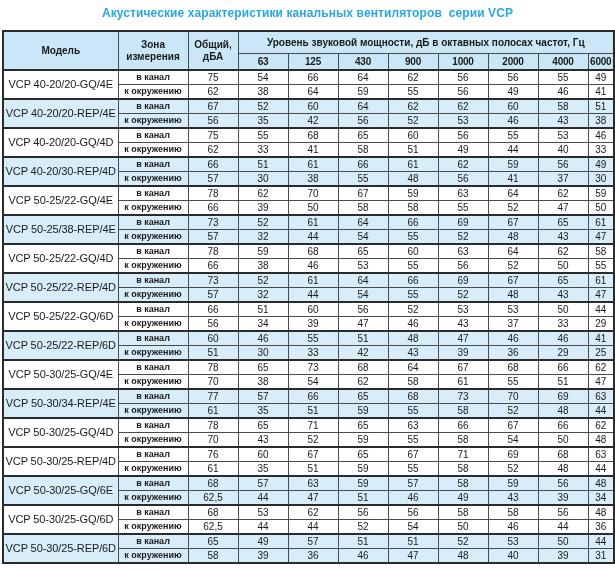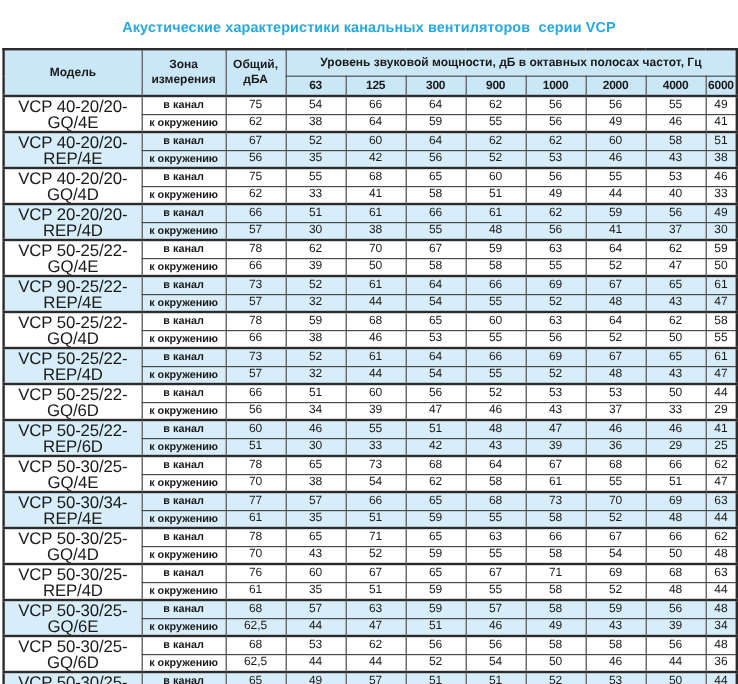--- a/index.html
+++ b/index.html
@@ -10,21 +10,21 @@
     --border:#4a4a4a;
     --text:#1a1a1a;
   }
   html,body{margin:0;padding:0;}
   body{
     width:615px;height:570px;background:#ffffff;
     font-family:"Liberation Sans", sans-serif;color:var(--text);
     overflow:hidden;
   }
   .title{
-    text-align:center;padding-top:16px;
+    text-align:center;padding-top:6px;
     color:var(--title-color);font-weight:bold;font-size:12px;
     letter-spacing:0.1px;white-space:pre;
   }
   table{
     border-collapse:collapse;table-layout:fixed;
     margin:10px 0 0 2px;border:2px solid var(--border-dark);
   }
   th,td{
     border:1px solid var(--border);
     text-align:center;vertical-align:middle;
@@ -32,21 +32,21 @@
   }
   thead th{
     background:var(--header-bg);font-weight:bold;font-size:10px;
     line-height:1.15;
   }
   thead tr.top th{height:21px;}
   thead tr.freqs th{height:15px;font-size:10px;letter-spacing:-0.2px;}
   th.wrap{white-space:pre-line;}
   th.octave{font-size:10px;white-space:nowrap;}
   tbody td{font-size:10px;height:13px;line-height:1;}
-  td.model{font-size:14px;letter-spacing:-0.1px;}
+  td.model{font-size:11px;letter-spacing:-0.1px;}
   td.zone{font-size:9px;font-weight:bold;}
   tr.shaded td{background:var(--shade-bg);}
   tr.group-start td{border-top:2px solid var(--border-dark);}
 </style>
 </head>
 <body>
 
 <div class="title">Акустические характеристики канальных вентиляторов  серии VCP</div>
 
 <table>
@@ -68,21 +68,21 @@
       <th rowspan="2">Модель</th>
       <th rowspan="2" class="wrap">Зона
 измерения</th>
       <th rowspan="2" class="wrap">Общий,
 дБА</th>
       <th colspan="8" class="octave">Уровень звуковой мощности, дБ в октавных полосах частот, Гц</th>
     </tr>
     <tr class="freqs" id="freq-row">
         <th>63</th>
         <th>125</th>
-        <th>300</th>
+        <th>430</th>
         <th>900</th>
         <th>1000</th>
         <th>2000</th>
         <th>4000</th>
         <th>6000</th>
       </tr>
   </thead>
   <tbody id="table-body">
       <tr class="group-start">
         <td rowspan="2" class="model">VCP 40-20/20-GQ/4E</td>
@@ -153,21 +153,21 @@
         <td class="num">33</td>
         <td class="num">41</td>
         <td class="num">58</td>
         <td class="num">51</td>
         <td class="num">49</td>
         <td class="num">44</td>
         <td class="num">40</td>
         <td class="num">33</td>
       </tr>
       <tr class="shaded group-start">
-        <td rowspan="2" class="model">VCP 20-20/20-REP/4D</td>
+        <td rowspan="2" class="model">VCP 40-20/30-REP/4D</td>
         <td class="zone">в канал</td>
         <td class="total">66</td>
         <td class="num">51</td>
         <td class="num">61</td>
         <td class="num">66</td>
         <td class="num">61</td>
         <td class="num">62</td>
         <td class="num">59</td>
         <td class="num">56</td>
         <td class="num">49</td>
@@ -203,21 +203,21 @@
         <td class="num">39</td>
         <td class="num">50</td>
         <td class="num">58</td>
         <td class="num">58</td>
         <td class="num">55</td>
         <td class="num">52</td>
         <td class="num">47</td>
         <td class="num">50</td>
       </tr>
       <tr class="shaded group-start">
-        <td rowspan="2" class="model">VCP 90-25/22-REP/4E</td>
+        <td rowspan="2" class="model">VCP 50-25/38-REP/4E</td>
         <td class="zone">в канал</td>
         <td class="total">73</td>
         <td class="num">52</td>
         <td class="num">61</td>
         <td class="num">64</td>
         <td class="num">66</td>
         <td class="num">69</td>
         <td class="num">67</td>
         <td class="num">65</td>
         <td class="num">61</td>

